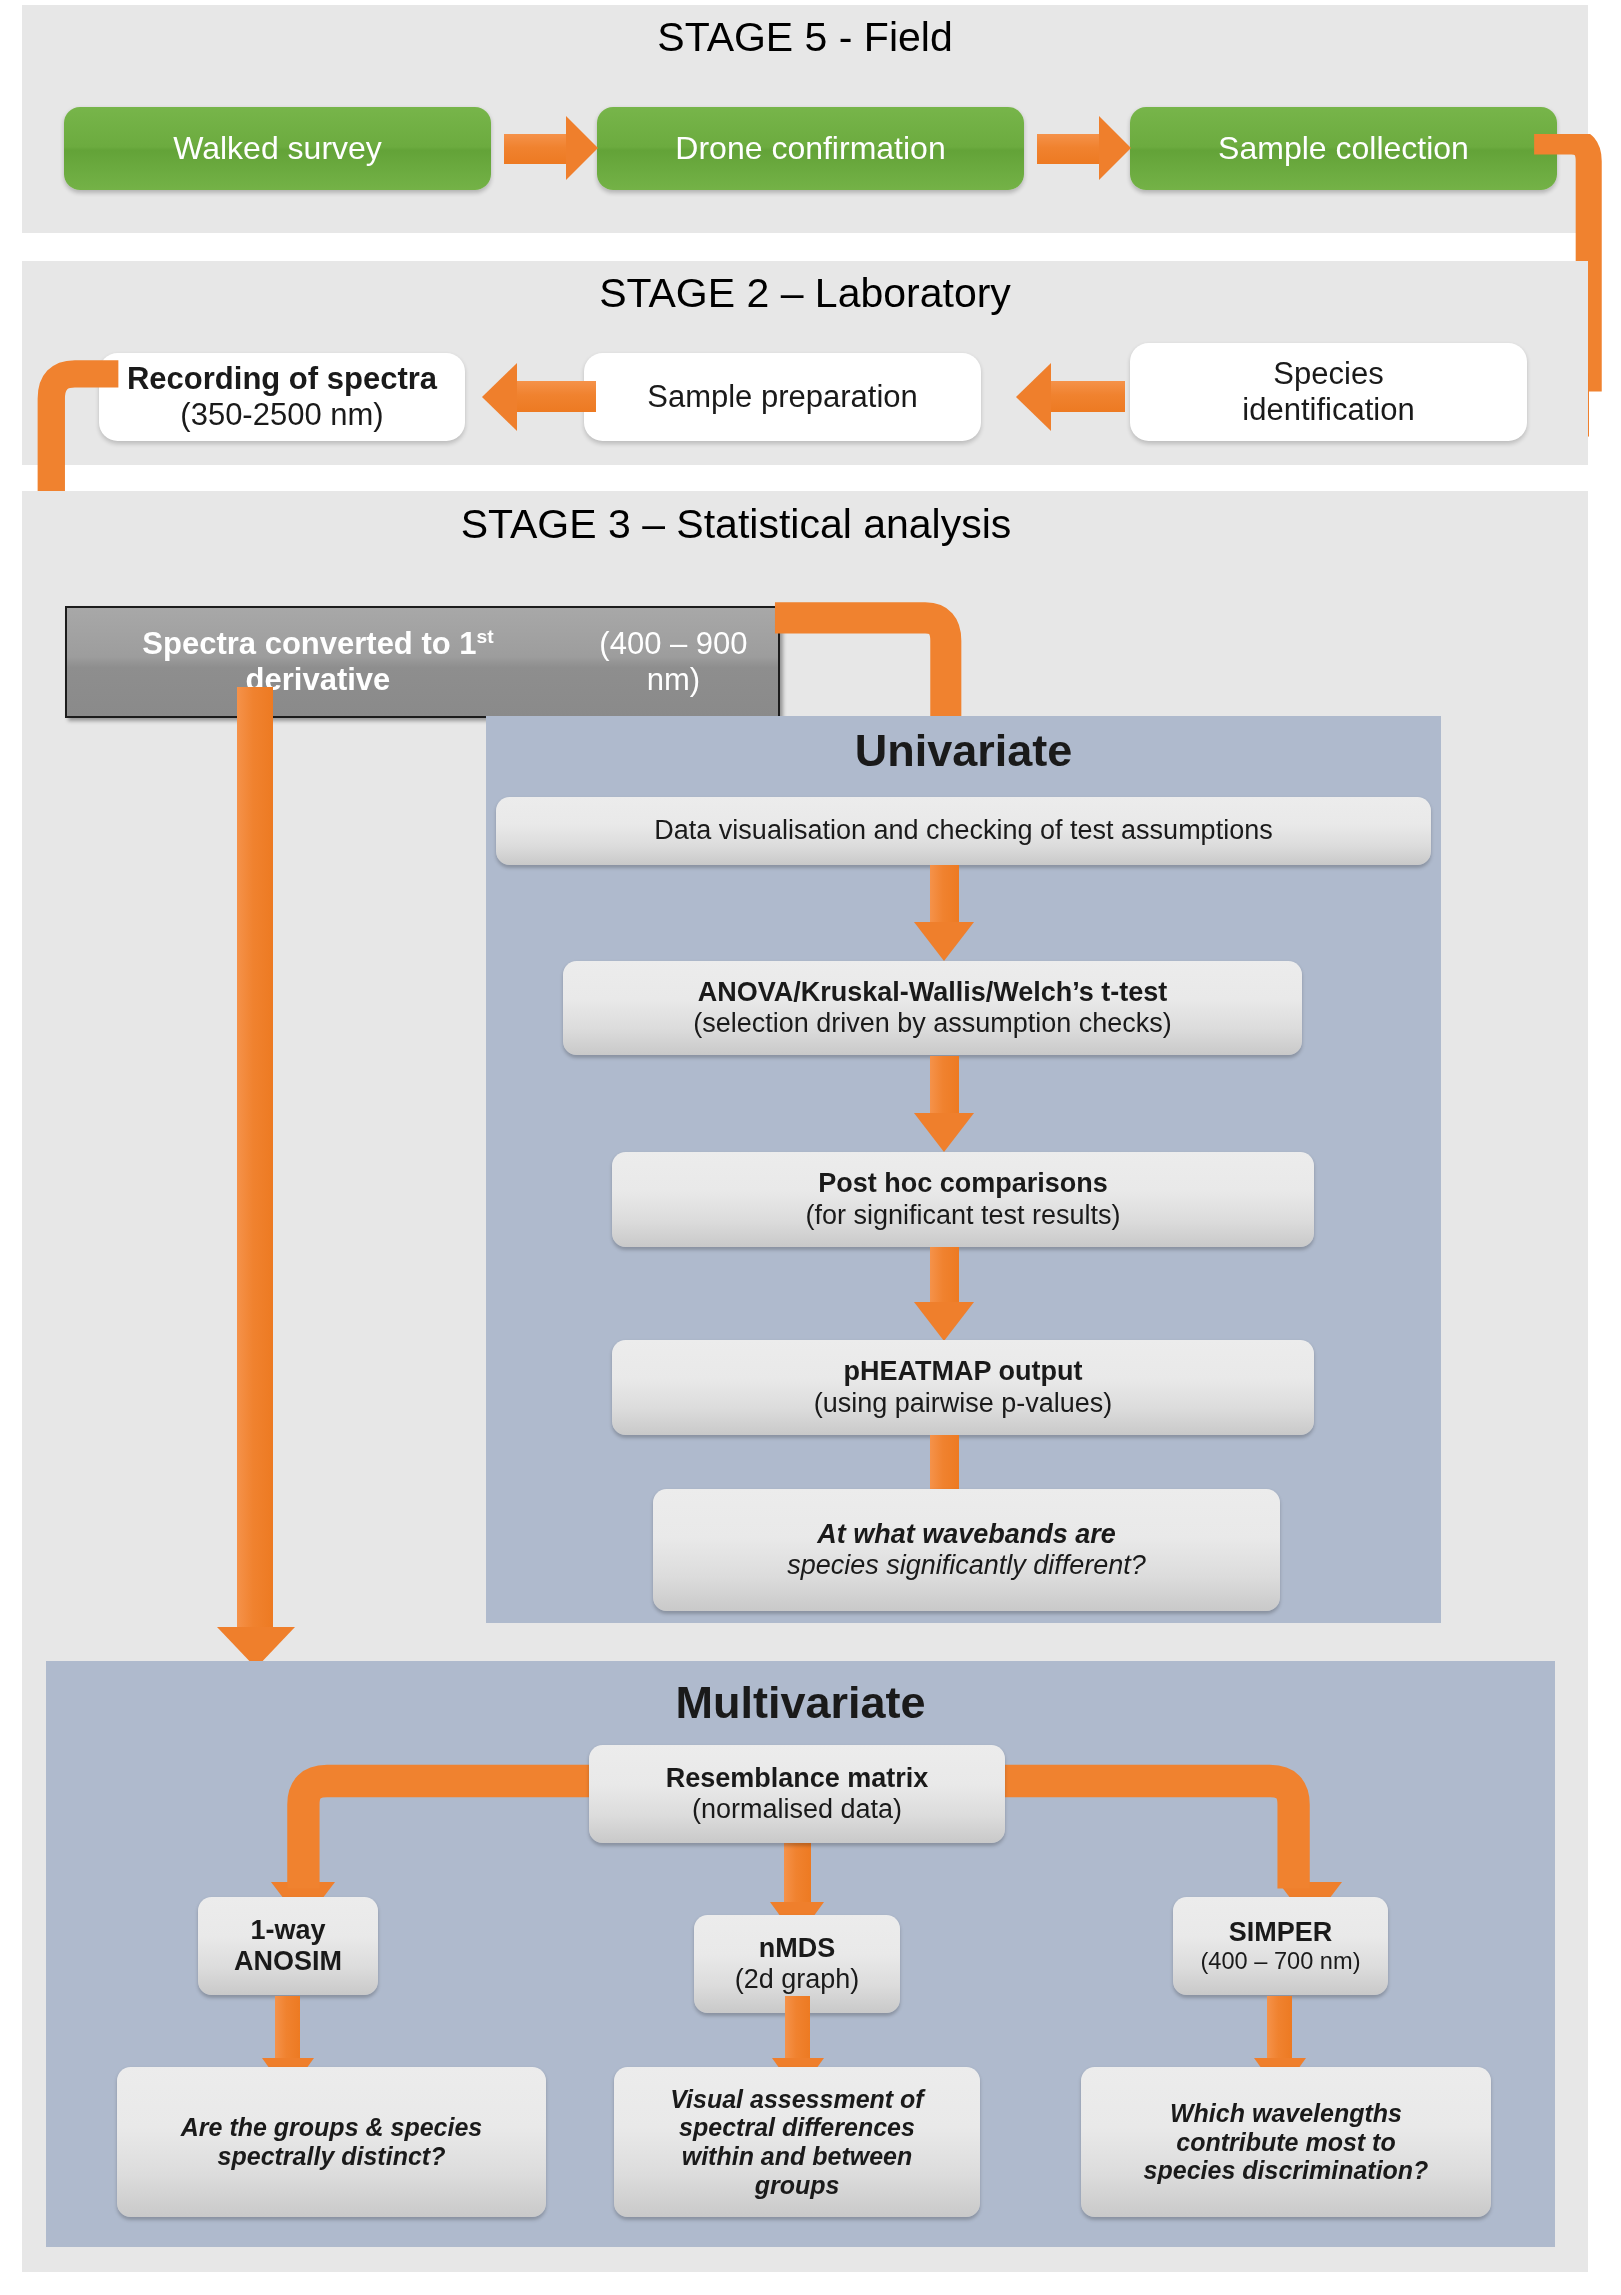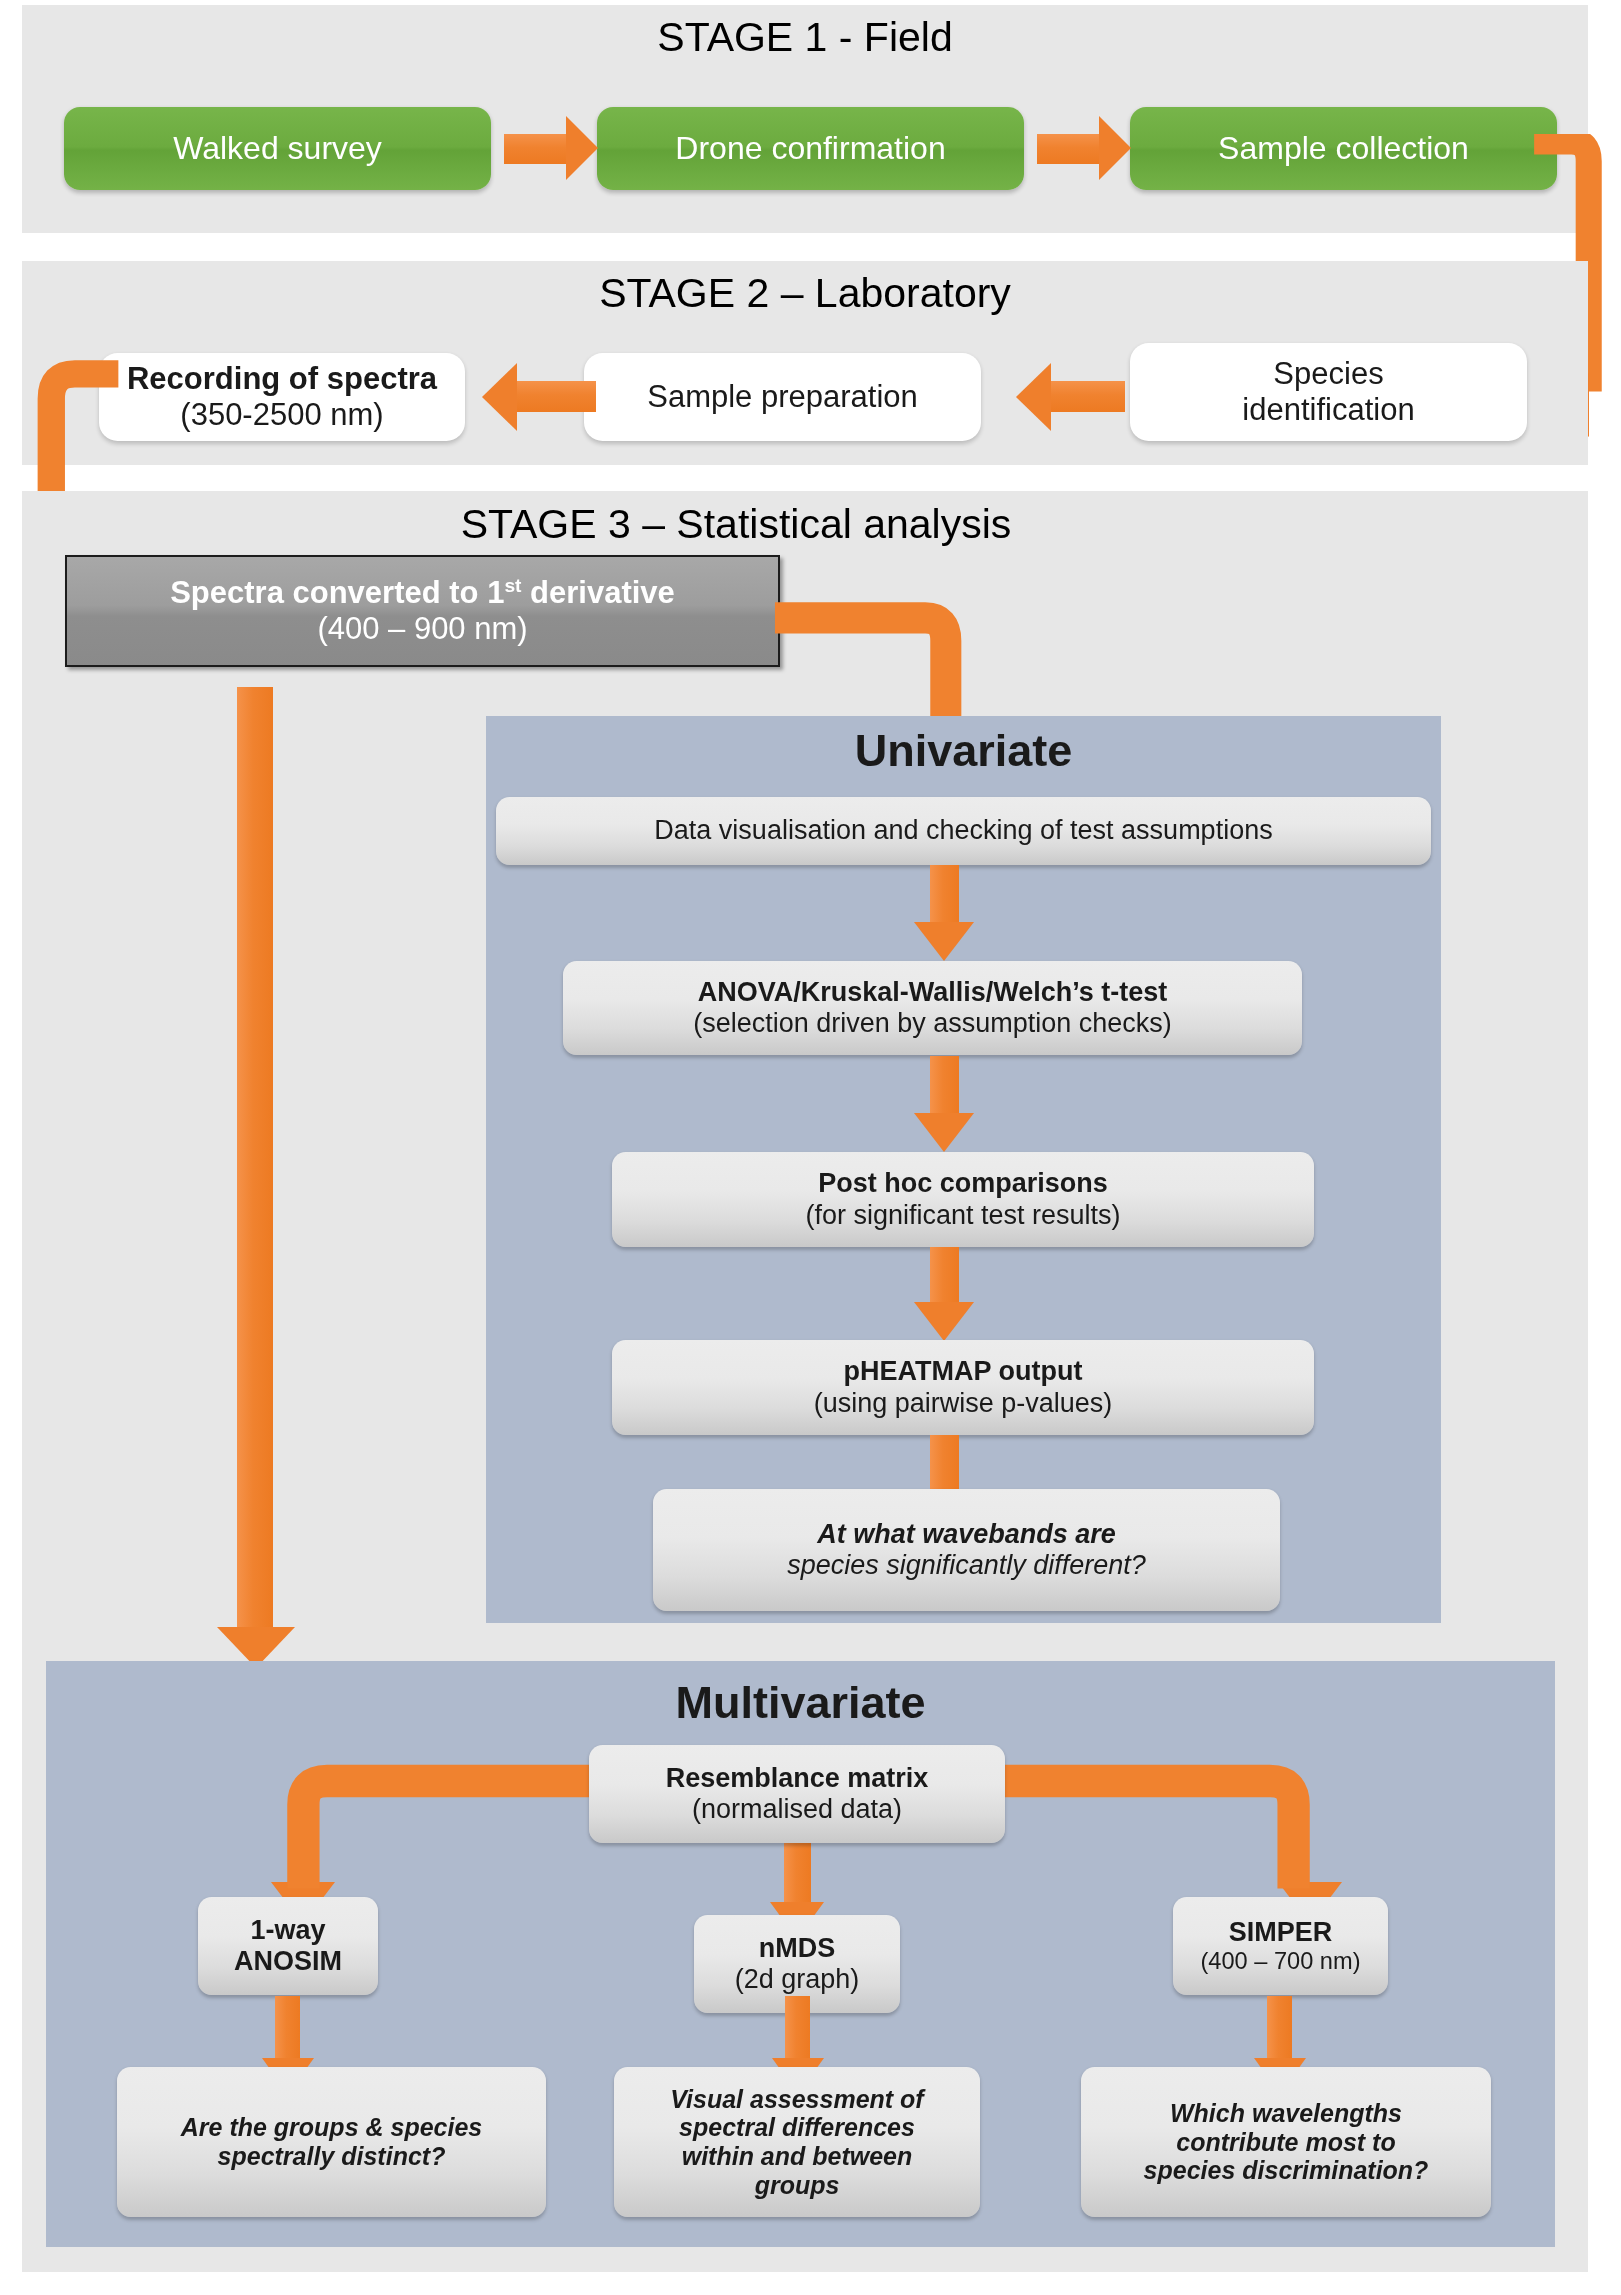--- a/index.html
+++ b/index.html
@@ -69,21 +69,21 @@
 
   .elbow{position:absolute;}
 </style>
 </head>
 <body>
 
 <div id="root">
 
   <div class="panel" style="left:22px;top:5px;width:1566px;height:228px;"></div>
 
-  <div class="stage-title" style="left:22px;top:13.7px;width:1566px;font-size:41px;">STAGE 1 - Field</div>
+  <div class="stage-title" style="left:22px;top:13.7px;width:1566px;font-size:41px;">STAGE 5 - Field</div>
 
   <div class="node green" style="left:64px;top:107px;width:427px;height:83px;">
     <span>Walked survey</span>
   </div>
 
   <div class="node green" style="left:597px;top:107px;width:427px;height:83px;">
     <span>Drone confirmation</span>
   </div>
 
   <div class="node green" style="left:1130px;top:107px;width:427px;height:83px;">
@@ -131,21 +131,21 @@
     <svg width="118" height="286" viewBox="0 0 190 460">
       <path d="M 160 22 L 90 22 Q 52 22 52 62 L 52 390 Q 52 428 90 428 L 150 428" stroke="#f0822f" stroke-width="44" fill="none" stroke-linecap="butt"></path>
     </svg>
   </div>
   <div class="tip right" style="--w:32px;--h:36px;left:109px;top:607px;"></div>
 
   <div class="panel" style="left:22px;top:491px;width:1566px;height:1781px;"></div>
 
   <div class="stage-title" style="left:22px;top:501px;width:1428px;font-size:41px;">STAGE 3 – Statistical analysis</div>
 
-  <div class="node graybox" style="left:65px;top:555px;width:715px;height:112px;flex-direction:column;">
+  <div class="node graybox" style="left:65px;top:606px;width:715px;height:112px;flex-direction:row;">
     <span class="l1">
       <span>Spectra converted to 1</span><sup>st</sup><span> derivative</span>
     </span>
     <span class="l2">(400 – 900 nm)</span>
   </div>
 
   <div class="elbow" style="left:770px;top:596px;width:205px;height:168px;">
     <svg width="205" height="168" viewBox="0 0 330 270">
       <path d="M 8 35 L 250 35 Q 283 35 283 72 L 283 252" stroke="#f0822f" stroke-width="50" fill="none" stroke-linecap="butt"></path>
     </svg>

